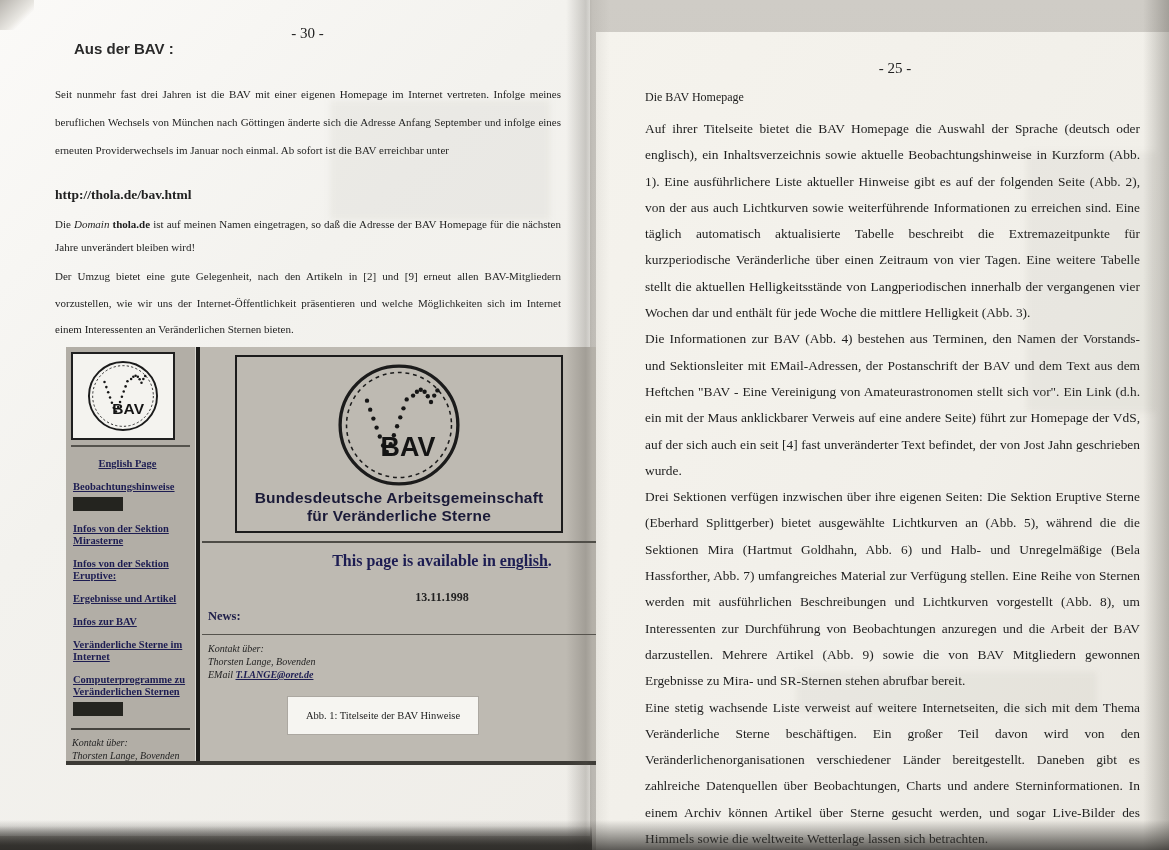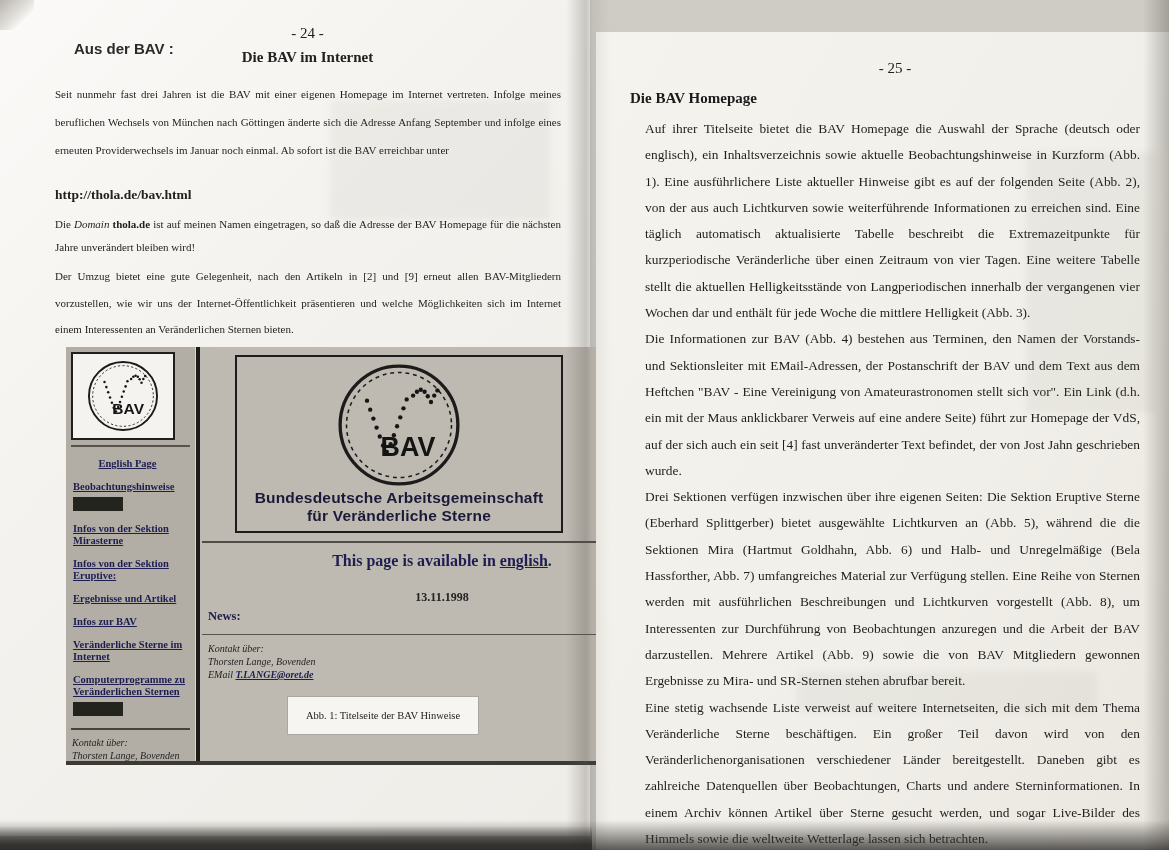--- a/index.html
+++ b/index.html
@@ -67,37 +67,36 @@
   .main-hr2{position:absolute;left:2px;right:2px;top:287px;border:none;border-top:1.5px solid #55534d;margin:0;}
   .main-contact{position:absolute;left:8px;top:295px;font-style:italic;font-size:10px;
     line-height:13px;color:#242424;}
   .main-contact .email{text-decoration:underline;color:#1d1d52;font-weight:bold;}
   .caption-box{position:absolute;left:88px;top:350px;width:190px;height:37px;background:#f6f5f1;
     display:flex;align-items:center;justify-content:center;box-shadow:0 0 0 1px rgba(120,117,110,.25);}
   .caption-text{font-size:10.5px;color:#222;}
 
   
   .pr-pagenum{position:absolute;left:49px;top:28px;width:500px;text-align:center;font-size:15px;}
-  .pr-heading{position:absolute;left:34px;top:58px;font-weight:bold;font-size:15px;color:#1b1b1b;}
+  .pr-heading{position:absolute;left:49px;top:58px;font-weight:normal;font-size:12px;color:#1b1b1b;}
   .pr-text{position:absolute;left:49px;top:84px;width:495px;}
   .pr-text p{margin:0;font-size:13.4px;line-height:26.3px;text-align:justify;color:#1e1e1e;}
   .logo-svg-small{width:88px;height:74px;}
   .logo-svg-big{width:132px;height:128px;margin-top:4px;}
 </style>
 </head>
 <body>
 
 <div class="stage">
 
   <div class="page page-left">
     <div class="corner-artifact"></div>
 
     <div class="pl-corner">Aus der BAV :</div>
-    <div class="pl-pagenum">- 24 -</div>
-    <div class="pl-title">Die BAV im Internet</div>
+    <div class="pl-pagenum">- 30 -</div>
 
     <p class="pl-para p1">Seit nunmehr fast drei Jahren ist die BAV mit einer eigenen Homepage im Internet vertreten. Infolge meines beruflichen Wechsels von München nach Göttingen änderte sich die Adresse Anfang September und infolge eines erneuten Providerwechsels im Januar noch einmal. Ab sofort ist die BAV erreichbar unter</p>
     <div class="pl-url">http://thola.de/bav.html</div>
     <p class="pl-para p2"><span>Die </span><i>Domain</i><b> thola.de</b><span> ist auf meinen Namen eingetragen, so daß die Adresse der BAV Homepage für die nächsten Jahre unverändert bleiben wird!</span></p>
     <p class="pl-para p3">Der Umzug bietet eine gute Gelegenheit, nach den Artikeln in [2] und [9] erneut allen BAV-Mitgliedern vorzustellen, wie wir uns der Internet-Öffentlichkeit präsentieren und welche Möglichkeiten sich im Internet einem Interessenten an Veränderlichen Sternen bieten.</p>
 
     <div class="figure">
 
       <div class="fig-sidebar">
         <div class="logo-box">

